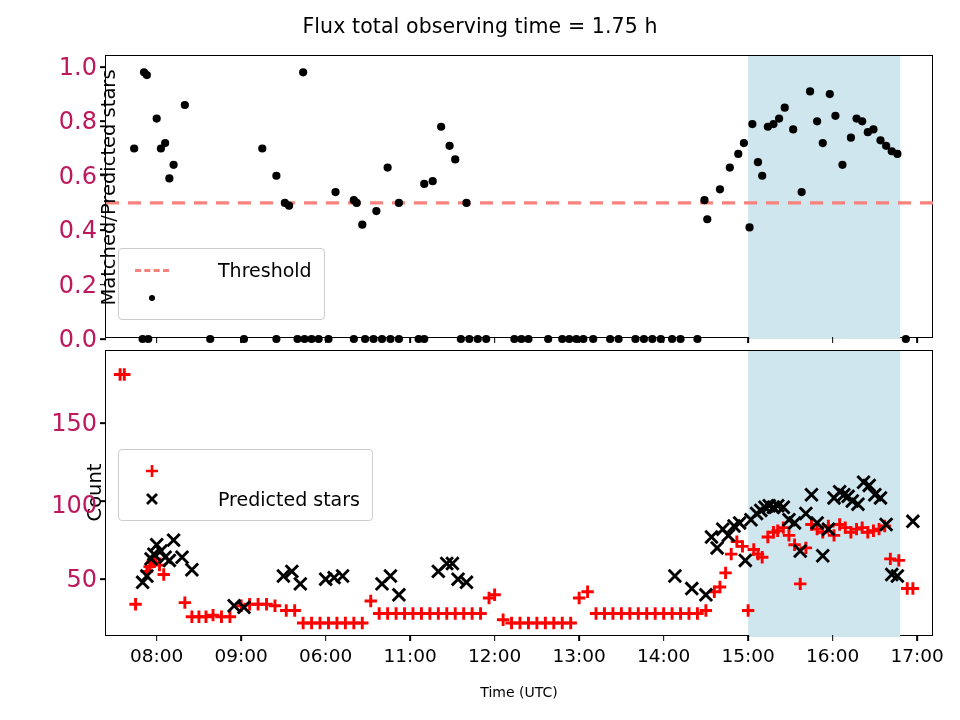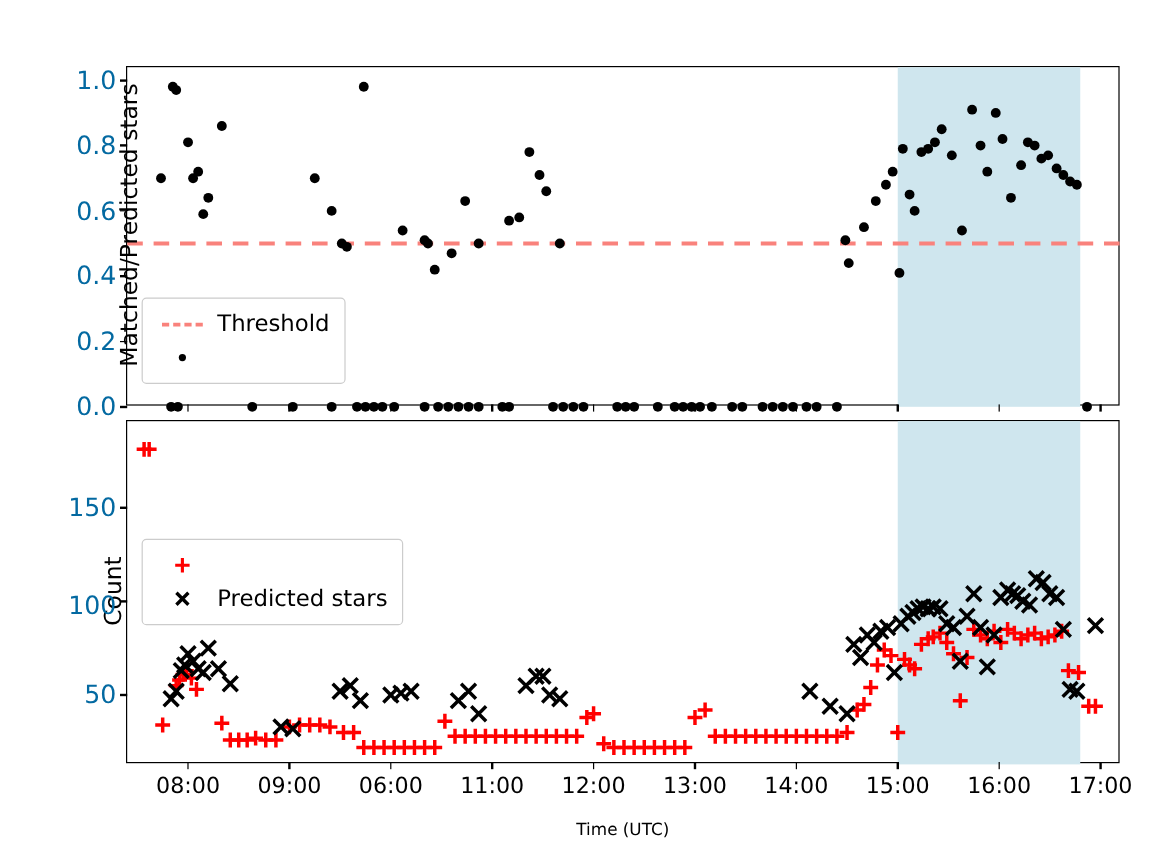--- a/index.html
+++ b/index.html
@@ -73,22 +73,22 @@
     top: 130px;
     width: 160px;
     text-align: center;
     transform: rotate(-90deg);
   }
   .ytick-label {
     position: absolute;
     right: 100%;
     margin-right: 9px;
     transform: translateY(-50%);
-    font-size: 21px;
-    color: #0369a1;
+    font-size: 24px;
+    color: #be185d;
     white-space: nowrap;
   }
   .ytick-mark {
     position: absolute;
     right: 100%;
     width: 6px;
     height: 1.7px;
     background: #000000;
     transform: translateY(-50%);
   }
@@ -131,20 +131,21 @@
     top: 192px;
   }
   #legend-bottom {
     left: 12px;
     top: 98px;
   }
   .legend-row {
     display: flex;
     align-items: center;
     height: 28px;
+    gap: 37px;
   }
   .legend-key {
     width: 46px;
     display: flex;
     align-items: center;
     justify-content: center;
     flex: 0 0 46px;
   }
   .legend-label {
     font-size: 19px;
@@ -162,20 +163,21 @@
     height: 6px;
     border-radius: 50%;
     background: #000000;
   }
 </style>
 </head>
 <body>
 
 <div id="figure">
 
+  <div id="chart-title">Flux total observing time = 1.75 h</div>
 
   <div class="axes" id="axes-top">
     <svg class="plot-svg" id="svg-top" width="828" height="283">
         <rect x="642.1224489795918" y="0" width="152.0816326530612" height="283" fill="#cfe6ee"></rect>
         <line x1="0" x2="828" y1="146.9423076923077" y2="146.9423076923077" stroke="#f9827c" stroke-width="3.2" stroke-dasharray="13,9"></line>
         <g>
           <circle cx="28.16326530612245" cy="92.51923076923077" r="4.1" fill="#000000"></circle>
           <circle cx="38.02040816326531" cy="16.326923076923094" r="4.1" fill="#000000"></circle>
           <circle cx="40.83673469387755" cy="19.048076923076962" r="4.1" fill="#000000"></circle>
           <circle cx="50.69387755102041" cy="62.58653846153845" r="4.1" fill="#000000"></circle>

